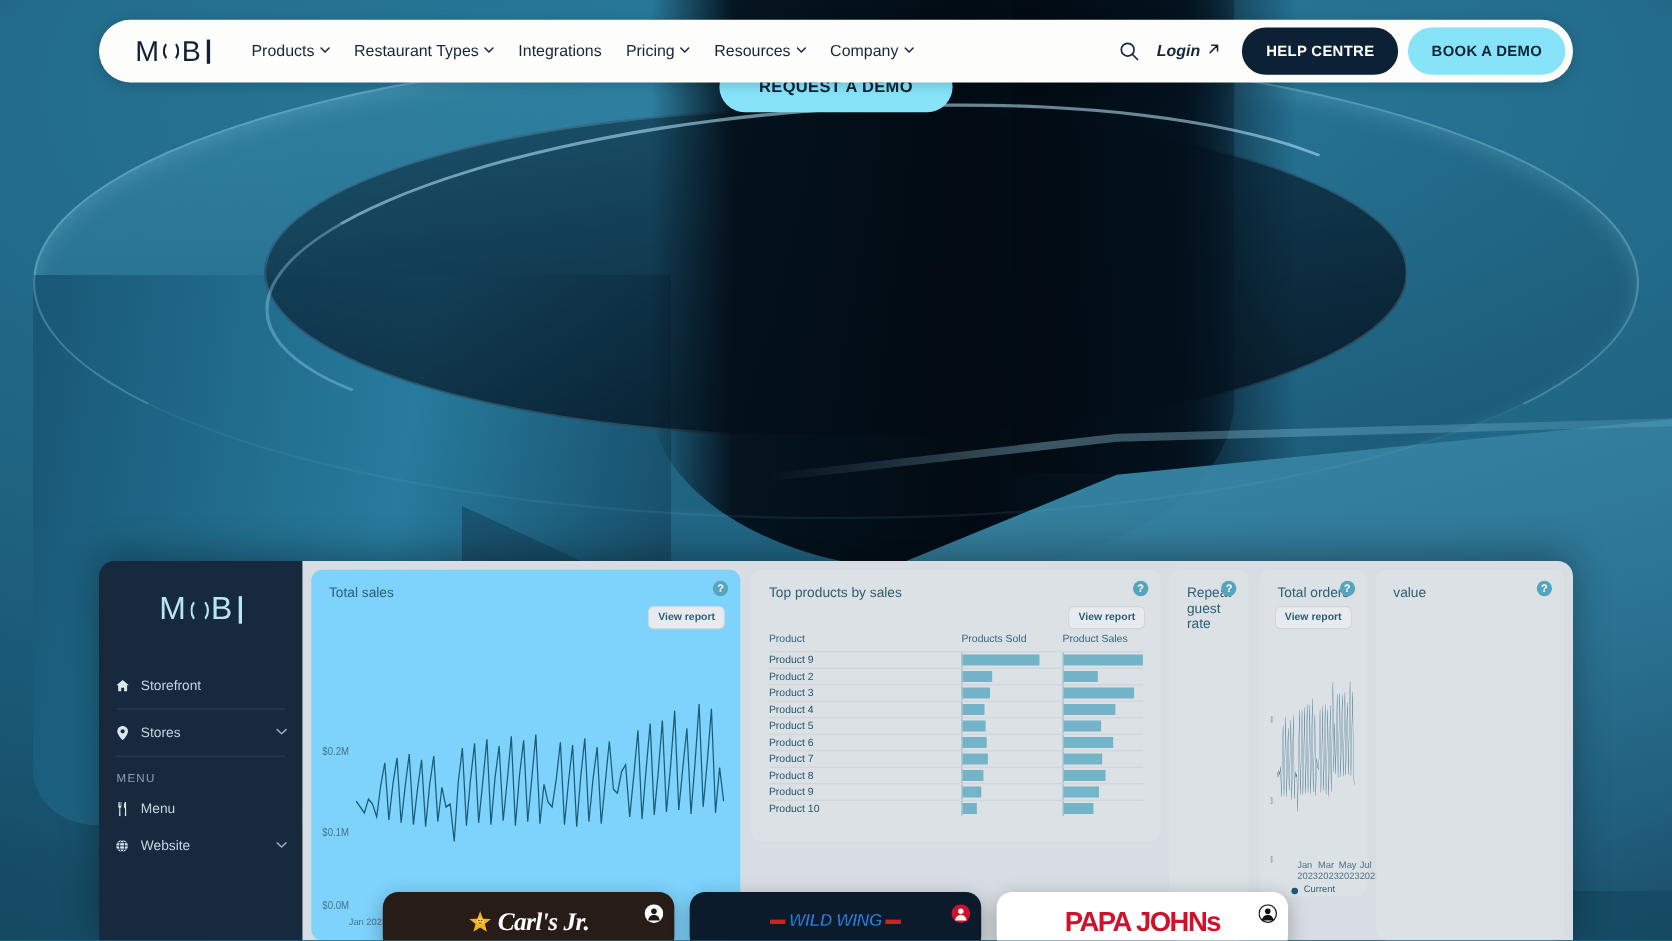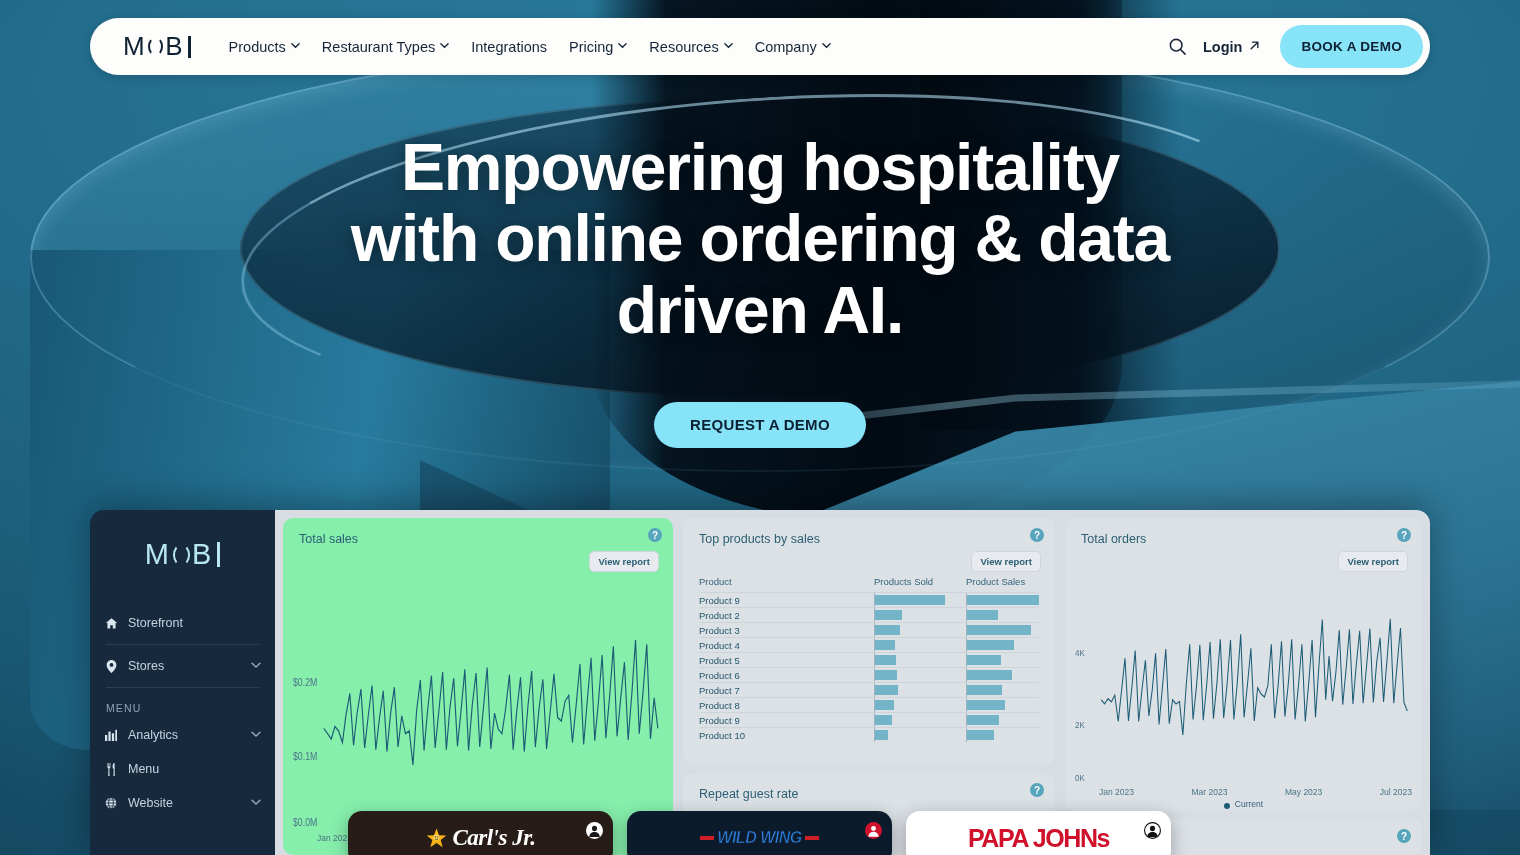--- a/index.html
+++ b/index.html
@@ -116,21 +116,21 @@
     display:flex; align-items:center; gap:5px;
     font-size:14.5px; color:#16263a; padding:0 11px; cursor:pointer;
     white-space:nowrap;
   }
   .caret { width:9px; height:9px; display:inline-block; position:relative; top:-1px; }
   .caret svg { display:block; }
   .nav-right { margin-left:auto; display:flex; align-items:center; gap:0; }
   .search-btn { width:34px; height:34px; display:flex; align-items:center; justify-content:center; cursor:pointer; margin-right:8px;}
   .login {
     display:flex; align-items:center; gap:6px; font-size:14.5px; font-weight:700;
-    color:#16263a; margin-right:19px; cursor:pointer;
+    color:#16263a; margin-right:19px; cursor:pointer;font-style:italic;
   }
   .btn {
     display:flex; align-items:center; justify-content:center;
     height:43px; border-radius:22px; font-size:13.5px; font-weight:700;
     letter-spacing:.3px; cursor:pointer; white-space:nowrap;
   }
   .btn-dark { background:#0d2134; color:#ffffff; padding:0 22px; margin-right:9px; }
   .btn-cyan { background:#86e3f8; color:#0d2134; padding:0 21px; }
 
   
@@ -179,25 +179,25 @@
   .side-label {
     font-size:10.5px; letter-spacing:1.1px; color:#8ba3b8;
     padding:10px 16px 4px 16px;
   }
 
   .dash-main {
     flex:1; background:#d7dde3; display:flex; gap:10px; padding:8px 8px 0 8px;
     position:relative;
   }
   .card {
-    background:#86efac; border-radius:10px; position:relative;
+    background:#7dd3fc; border-radius:10px; position:relative;
     padding:14px 16px 16px 16px;
   }
   .card-a { flex:0 0 390px; }
-  .card-b { flex:0 0 370px; display:flex; flex-direction:column; gap:8px; padding:0; background:transparent;}
+  .card-b { flex:0 0 370px; display:flex; flex-direction:row; gap:8px; padding:0; background:transparent;}
   .sub-card { background:#dce1e6; border-radius:10px; position:relative; padding:14px 16px 8px 16px; }
   .card-title { font-size:12.5px; color:#2c5f73; font-weight:400; }
   .help-ic {
     position:absolute; right:11px; top:10px; width:14px; height:14px; border-radius:50%;
     background:#57a5bd; color:#fff; font-size:10px; font-weight:700;
     display:flex; align-items:center; justify-content:center; cursor:pointer;
   }
   .view-report {
     position:absolute; right:14px; top:33px;
     background:#e7ebef; border:1px solid #cfd6dc; border-radius:5px;
@@ -344,31 +344,27 @@
           </svg>
       </div>
       <div class="login">
         <span>Login</span>
         <span>
           <svg width="13" height="13" viewBox="0 0 14 14">
               <path d="M3.4 10.6 L10.6 3.4 M4.9 3.4 H10.6 V9.1" stroke="#16263a" stroke-width="1.5" fill="none" stroke-linecap="round" stroke-linejoin="round"></path>
             </svg>
         </span>
       </div>
+      <div class="btn btn-dark">HELP CENTRE</div>
       <div class="btn btn-cyan">BOOK A DEMO</div>
     </div>
   </div>
 </div>
 
 <div class="hero">
-  <div class="headline">
-    <div>Empowering hospitality</div>
-    <div>with online ordering &amp; data</div>
-    <div>driven AI.</div>
-  </div>
   <div class="hero-cta">REQUEST A DEMO</div>
 </div>
 
 <div class="dash">
 
   <div class="dash-side">
     <div class="dash-logo">M<span class="dash-logo-o"></span>B<span class="dash-logo-bar"></span></div>
 
     <div class="side-item">
       <span class="ic">
@@ -388,34 +384,20 @@
       </span>
       <span>Stores</span>
       <span class="chev"><svg width="10" height="10" viewBox="0 0 10 10">
             <path d="M1 3.3 L5 7 L9 3.3" stroke="#c5d3e0" stroke-width="1.4" fill="none" stroke-linecap="round"></path>
           </svg></span>
     </div>
     <div class="side-div"></div>
 
     <div class="side-label">MENU</div>
 
-    <div class="side-item">
-      <span class="ic">
-        <svg width="12" height="12" viewBox="0 0 14 14" fill="#dae6f0">
-            <rect x="0" y="7" width="2.6" height="7"></rect>
-            <rect x="4" y="3" width="2.6" height="11"></rect>
-            <rect x="8" y="5" width="2.6" height="9"></rect>
-            <rect x="12" y="1" width="2" height="13"></rect>
-          </svg>
-      </span>
-      <span>Analytics</span>
-      <span class="chev"><svg width="10" height="10" viewBox="0 0 10 10">
-            <path d="M1 3.3 L5 7 L9 3.3" stroke="#c5d3e0" stroke-width="1.4" fill="none" stroke-linecap="round"></path>
-          </svg></span>
-    </div>
     <div class="side-item">
       <span class="ic">
         <svg width="11" height="13" viewBox="0 0 12 16" fill="#dae6f0">
             <path d="M1 0 v5 a2 2 0 0 0 1.2 1.8 L2 16 h1.6 L3.4 6.8 A2 2 0 0 0 4.6 5 V0 H3.7 v4.4 H3 V0 H2.2 v4.4 H1.6 V0 Z"></path>
             <path d="M9.4 0 C8 0 7.4 2 7.4 4.6 c0 1.7 .5 2.6 1.3 2.9 L8.4 16 H10 L9.8 0 Z"></path>
           </svg>
       </span>
       <span>Menu</span>
     </div>
     <div class="side-item">

